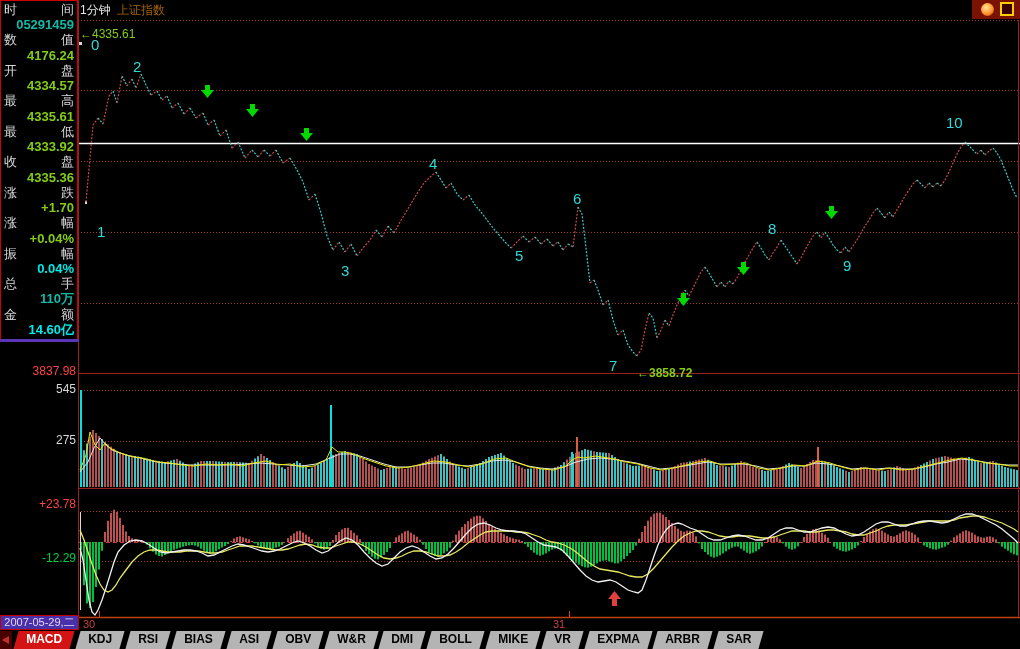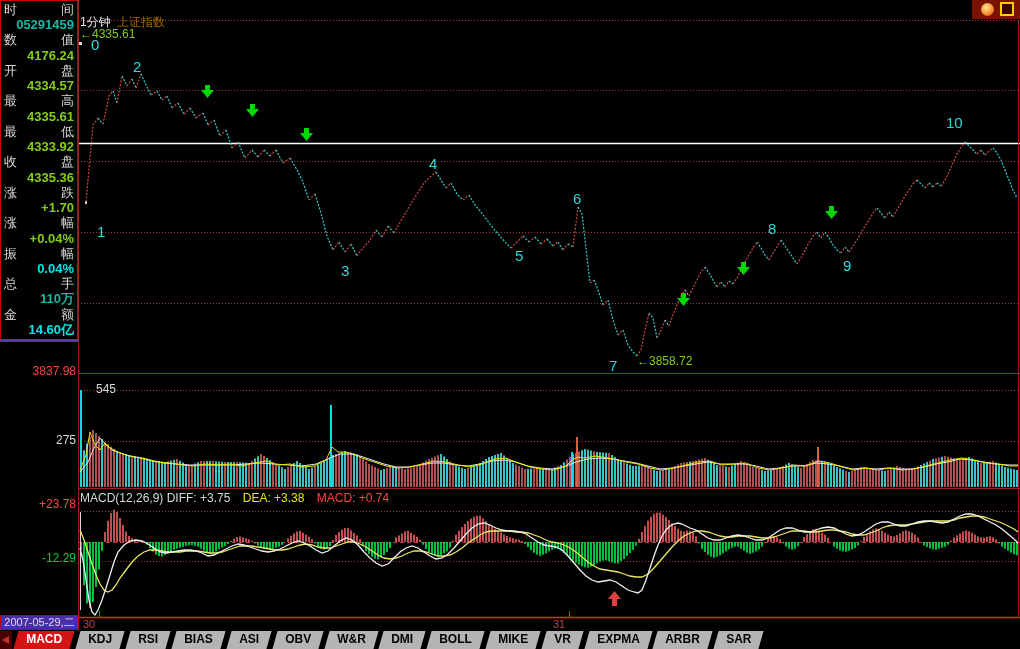--- a/index.html
+++ b/index.html
@@ -15,21 +15,21 @@
                   display:flex; flex-direction:column; justify-content:space-between;
                   padding:1px 2px; }
   .s-label { display:flex; justify-content:space-between; color:#d8d8d8;
              font-size:13px; line-height:14px; }
   .s-val { text-align:right; font-weight:bold; font-size:13px; line-height:14px; }
   .vw { color:#14b8a6; } .vr { color:#84cc16; } .vc { color:#00e8e8; }
   #sidebar-underline { position:absolute; left:0; top:339px; width:79px; height:3px;
                        background:#5a35b8; }
 
   
-  .topbar-text { position:absolute; top:14px; font-size:12px; }
+  .topbar-text { position:absolute; top:2px; font-size:12px; }
   #tf-label { left:80px; color:#e8e8e8; }
   #symbol-label { left:117px; color:#a16207; }
   #win-icons { position:absolute; left:972px; top:0; width:48px; height:19px; background:#7a1200; }
   #sun-icon { position:absolute; left:9px; top:3px; width:13px; height:13px; border-radius:50%;
               background:radial-gradient(circle at 40% 35%, #ffe890, #ff9030 55%, #b83000); }
   #window-icon { position:absolute; left:28px; top:2px; width:14px; height:14px;
                  border:2px solid #ffcc00; background:#3a0000; }
 
   
   .gutter { position:absolute; left:0; width:76px; text-align:right; font-size:12px; line-height:13px;padding-left:12px; }
@@ -904,33 +904,28 @@
         <div class="s-label">
           <span>金</span>
           <span>额</span>
         </div>
         <div class="s-val vc">14.60亿</div>
       </div>
   </div>
   <div id="sidebar-underline"></div>
 
   <div class="gutter g-red" style="top:365px;">3837.98</div>
-  <div class="gutter g-white" style="top:383px;margin-left:40px;">545</div>
+  <div class="gutter g-white" style="top:383px;">545</div>
   <div class="gutter g-white" style="top:434px;">275</div>
   <div class="gutter g-red" style="top:498px;">+23.78</div>
   <div class="gutter g-green" style="top:552px;">-12.29</div>
 
-  <div id="macd-header" class="pane-header">
-    <span class="seg seg-white">MACD(12,26,9) DIFF: +3.75</span>
-    <span class="seg seg-yellow">DEA: +3.38</span>
-    <span class="seg seg-red">MACD: +0.74</span>
-  </div>
 
   <div class="price-annot" style="left:80px; top:28px;">←4335.61</div>
-  <div class="price-annot" style="left:637px; top:355px;">←3858.72</div>
+  <div class="price-annot" style="left:637px; top:367px;font-weight:bold;">←3858.72</div>
   <div id="wave-numbers">
       <div class="wave-num" style="left: 91px; top: 37px;">0</div>
       <div class="wave-num" style="left: 97px; top: 224px;">1</div>
       <div class="wave-num" style="left: 133px; top: 59px;">2</div>
       <div class="wave-num" style="left: 341px; top: 263px;">3</div>
       <div class="wave-num" style="left: 429px; top: 156px;">4</div>
       <div class="wave-num" style="left: 515px; top: 248px;">5</div>
       <div class="wave-num" style="left: 573px; top: 191px;">6</div>
       <div class="wave-num" style="left: 609px; top: 358px;">7</div>
       <div class="wave-num" style="left: 768px; top: 221px;">8</div>

